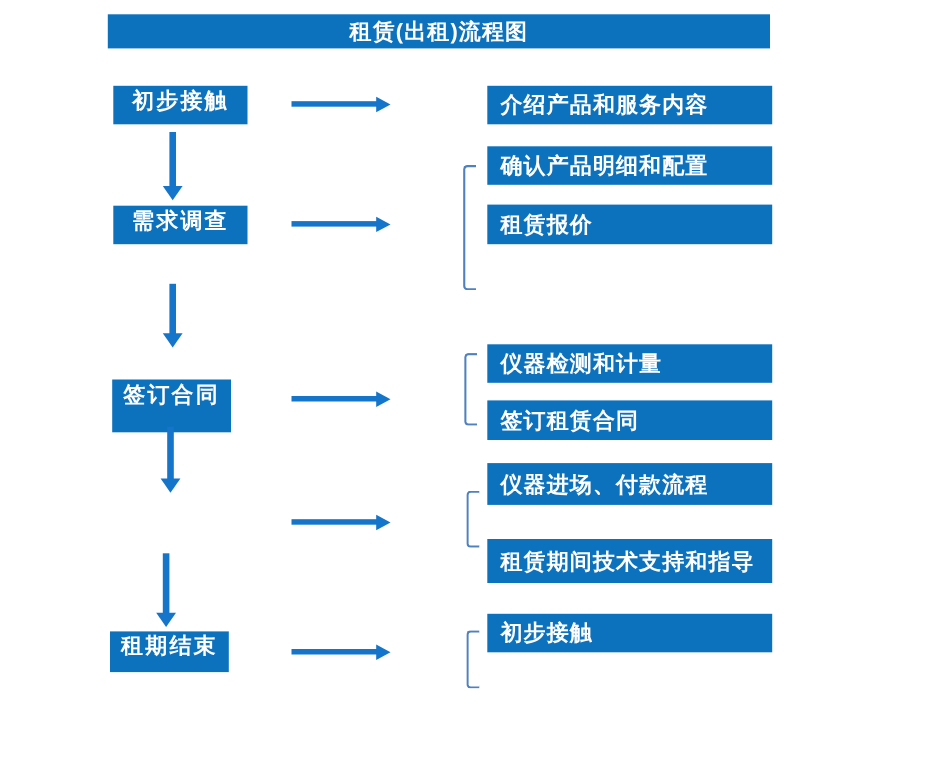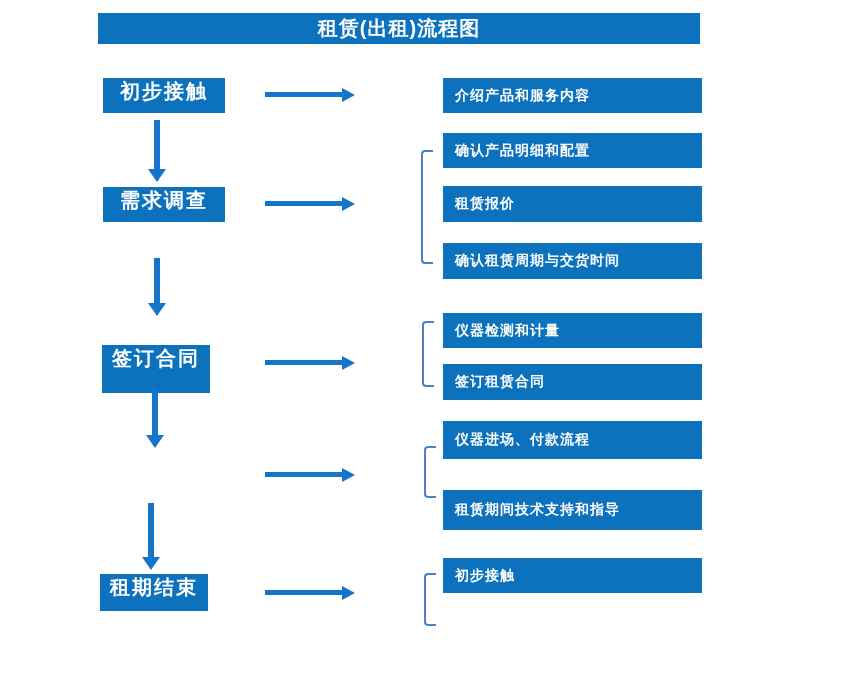--- a/index.html
+++ b/index.html
@@ -20,21 +20,21 @@
   }
   .stage-0 { left:103px; top:78px;  width:122px; height:35px; }
   .stage-1 { left:103px; top:187px; width:122px; height:35px; }
   .stage-2 { left:102px; top:345px; width:108px; height:48px; }
   .stage-3 { left:100px; top:457px; width:108px; height:37px; }
   .stage-4 { left:100px; top:574px; width:108px; height:37px; }
 
   .detail {
     position:absolute; left:443px; width:259px; box-sizing:border-box;
     background:var(--box-blue,#0d72bd); color:#ffffff; font-weight:bold;
-    font-size:14px; letter-spacing:1px;
+    font-size:20px; letter-spacing:1px;
     display:flex; align-items:center; padding-left:12px;
   }
   .detail-0 { top:78px;  height:35px; }
   .detail-1 { top:133px; height:35px;align-items:center; }
   .detail-2 { top:186px; height:36px; }
   .detail-3 { top:243px; height:36px; }
   .detail-4 { top:313px; height:35px; }
   .detail-5 { top:364px; height:36px; }
   .detail-6 { top:421px; height:38px; }
   .detail-7 { top:490px; height:40px; }
@@ -147,23 +147,20 @@
 
   <div class="detail detail-0">
     <span>介绍产品和服务内容</span>
   </div>
   <div class="detail detail-1">
     <span>确认产品明细和配置</span>
   </div>
   <div class="detail detail-2">
     <span>租赁报价</span>
   </div>
-  <div class="detail detail-3">
-    <span>确认租赁周期与交货时间</span>
-  </div>
   <div class="detail detail-4">
     <span>仪器检测和计量</span>
   </div>
   <div class="detail detail-5">
     <span>签订租赁合同</span>
   </div>
   <div class="detail detail-6">
     <span>仪器进场、付款流程</span>
   </div>
   <div class="detail detail-7">

